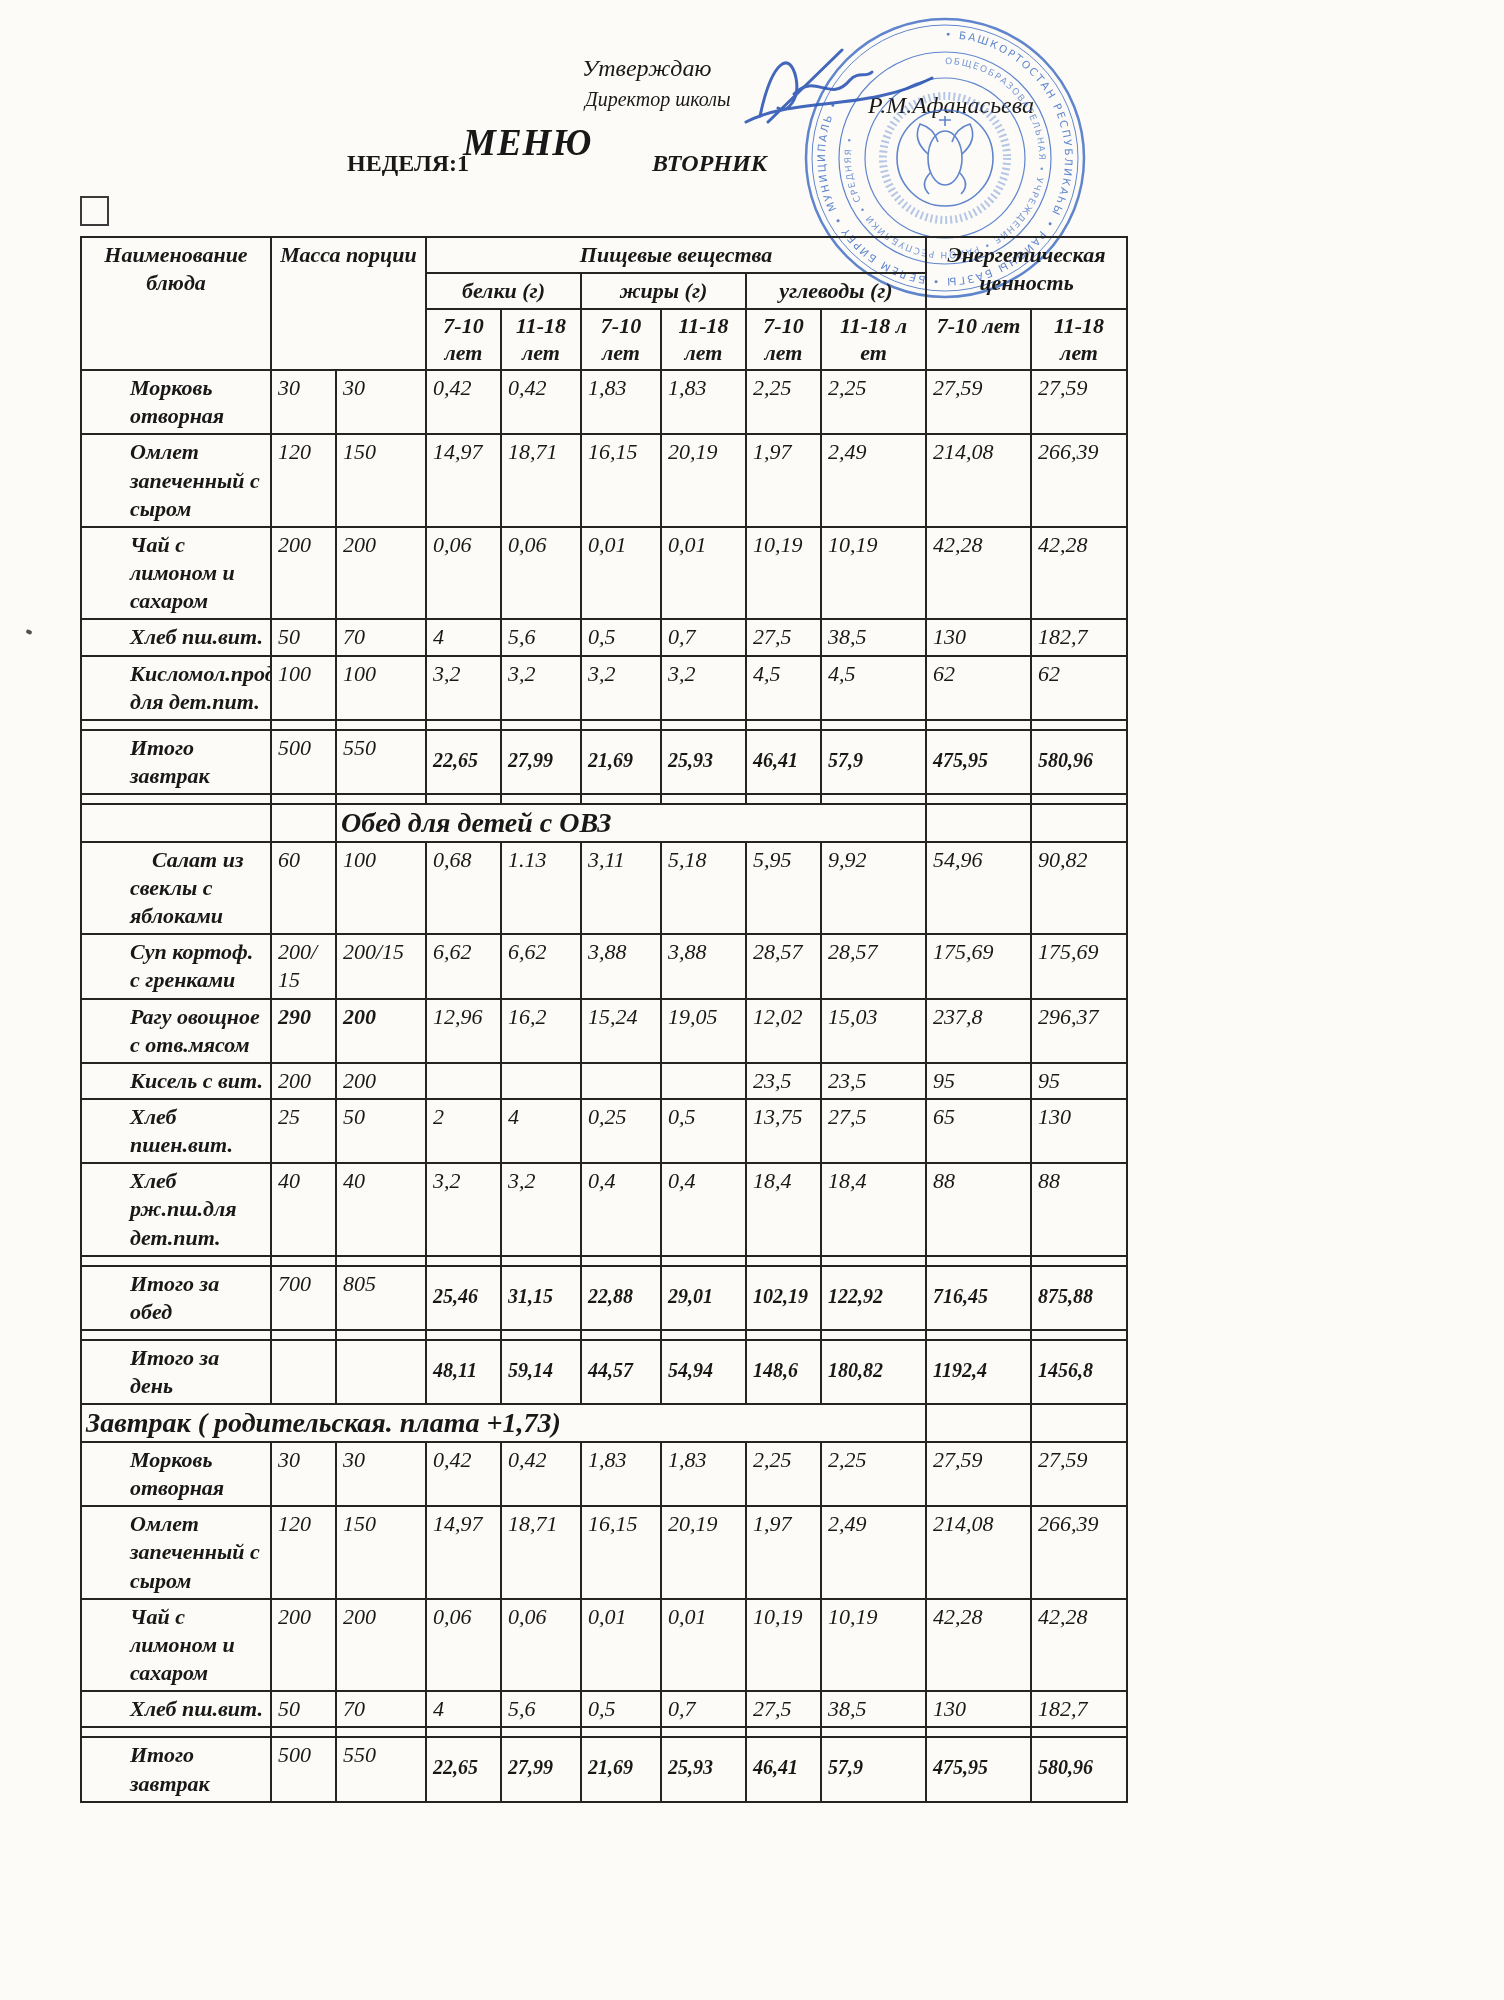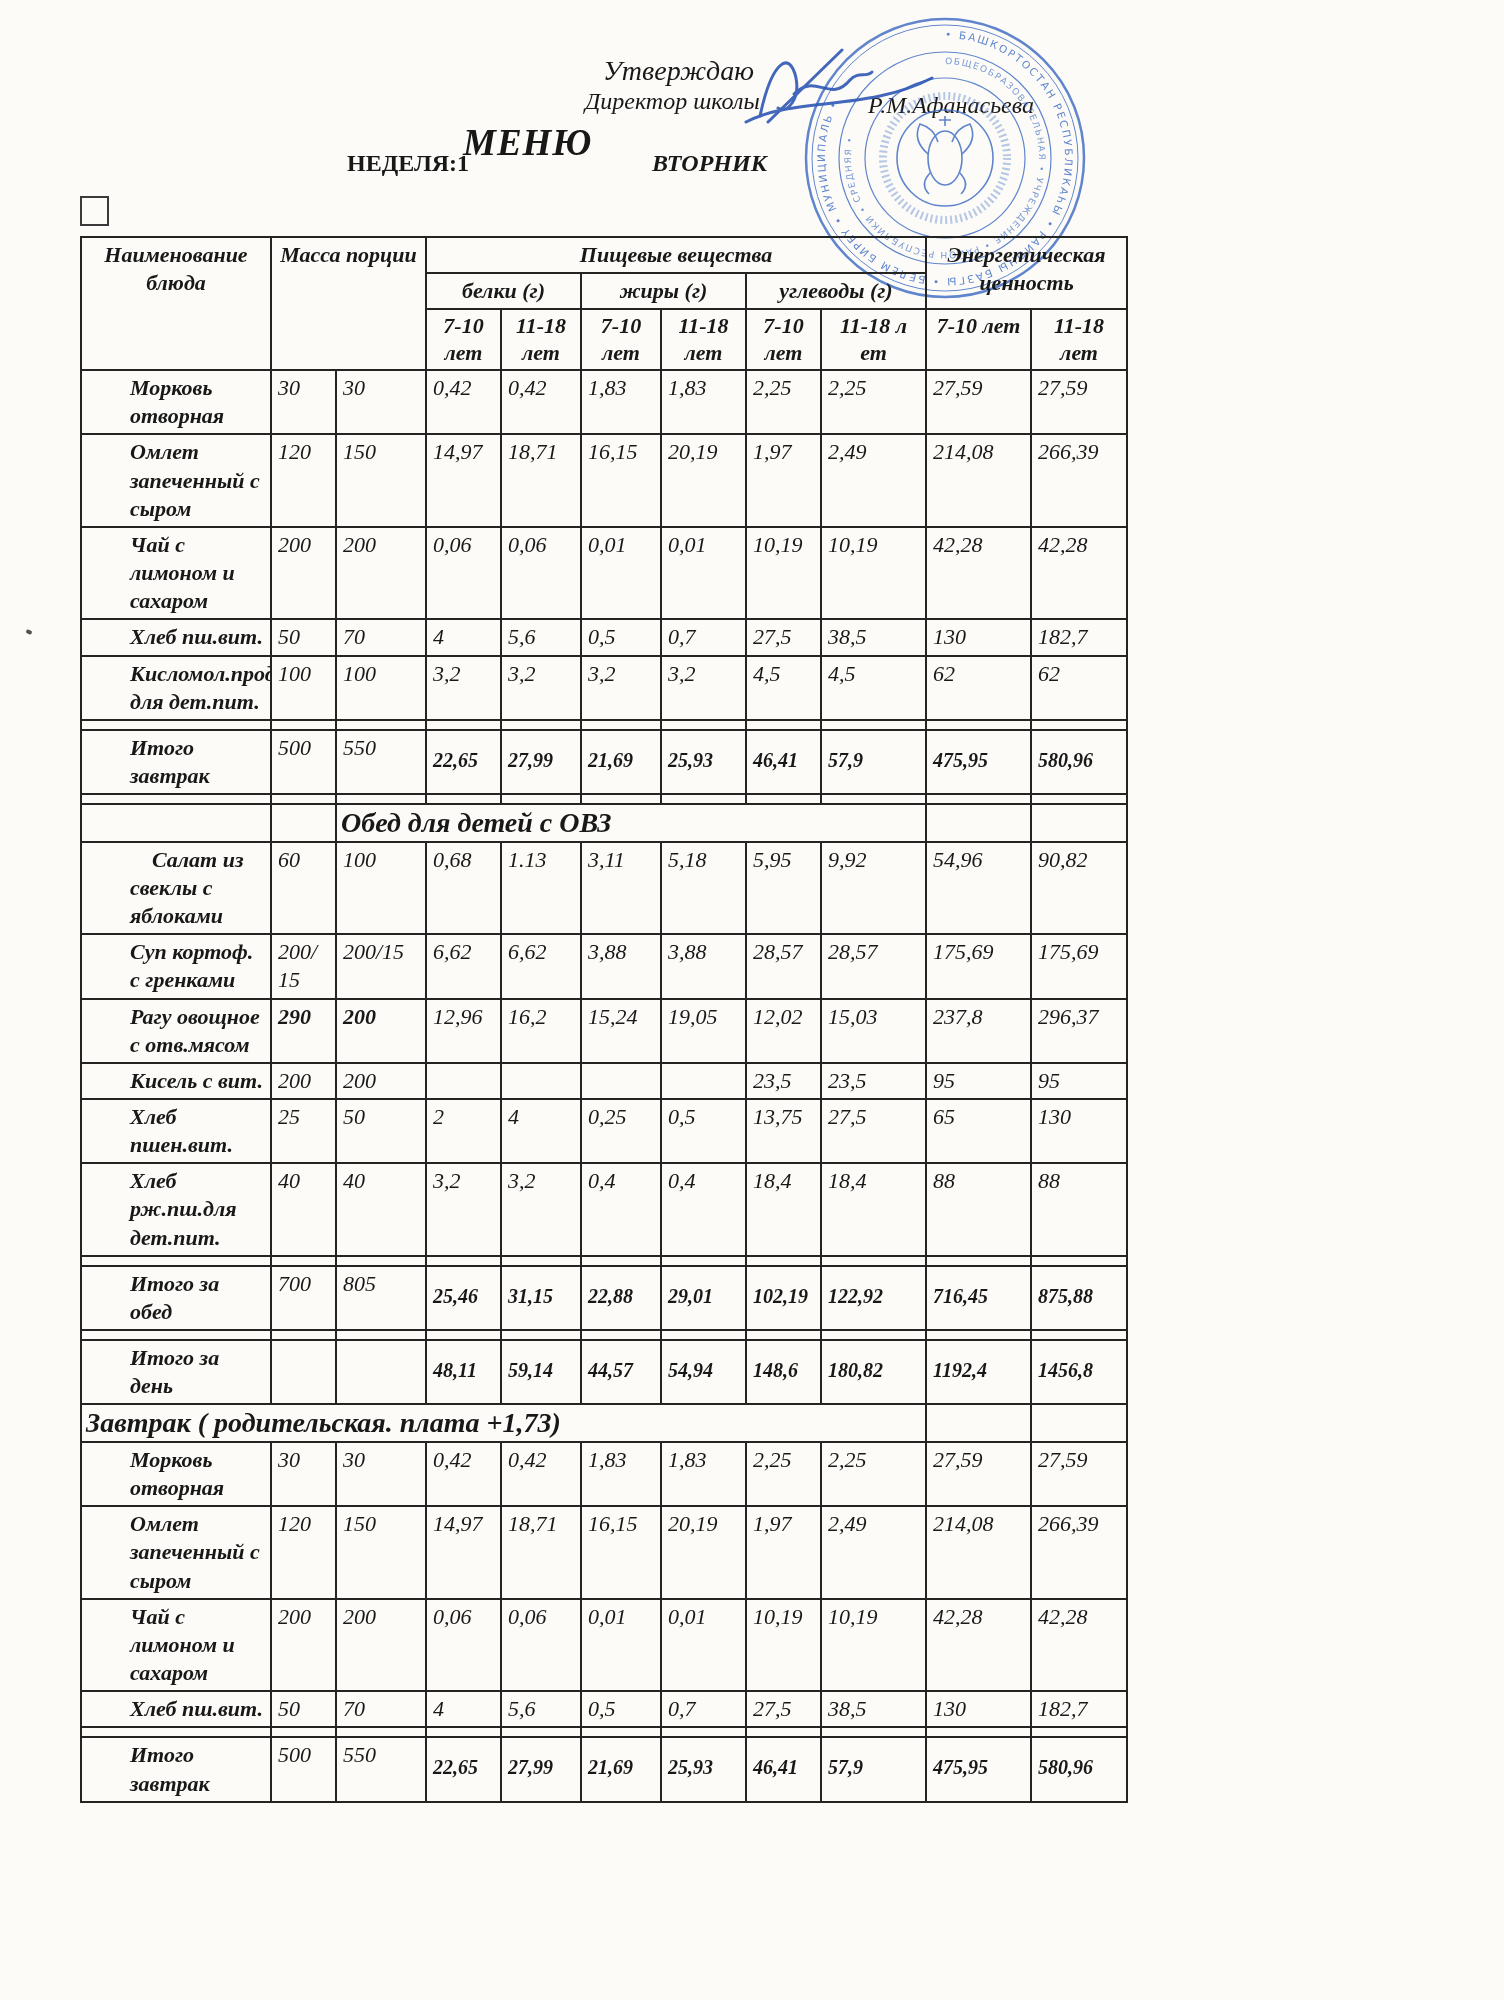--- a/index.html
+++ b/index.html
@@ -2,22 +2,22 @@
 <html><head>
 <meta charset="utf-8">
 <style>
   html,body { margin:0; padding:0; background:#d8d8d4; }
   .page {
     position:relative; width:1504px; height:2000px; margin:0 auto;
     background:#fcfbf7; overflow:hidden;
     font-family:"Liberation Serif", serif; color:#181818;
   }
   
-  .approve-line1 { position:absolute; left:603px; top:55px;  font-style:italic; font-size:28px; }
-  .approve-line2 { position:absolute; left:585px; top:88px;  font-style:italic; font-size:24px; }
+  .approve-line1 { position:absolute; left:582px; top:55px;  font-style:italic; font-size:24px; }
+  .approve-line2 { position:absolute; left:585px; top:88px;  font-style:italic; font-size:20px; }
   .approve-name  { position:absolute; left:868px; top:92px;  font-style:italic; font-size:24px; }
   .menu-title    { position:absolute; left:463px; top:106px; font-style:italic; font-weight:bold; font-size:37px; letter-spacing:1px;margin-top:15px; }
   .week-label    { position:absolute; left:347px; top:150px; font-weight:bold; font-size:24px; }
   .day-label     { position:absolute; left:652px; top:150px; font-weight:bold; font-style:italic; font-size:24px; }
   .checkbox-artifact { position:absolute; left:80px; top:196px; width:25px; height:26px; border:2px solid #3a3a3a; background:transparent; }
   .dot-artifact  { position:absolute; left:26px; top:630px; width:6px; height:4px; background:#55524d; border-radius:2px; transform:rotate(20deg); }
 
   
   .stamp-svg { position:absolute; left:803px; top:4px; opacity:.82; pointer-events:none; }
   .stamp-svg text { font-family:"DejaVu Sans", sans-serif; }

